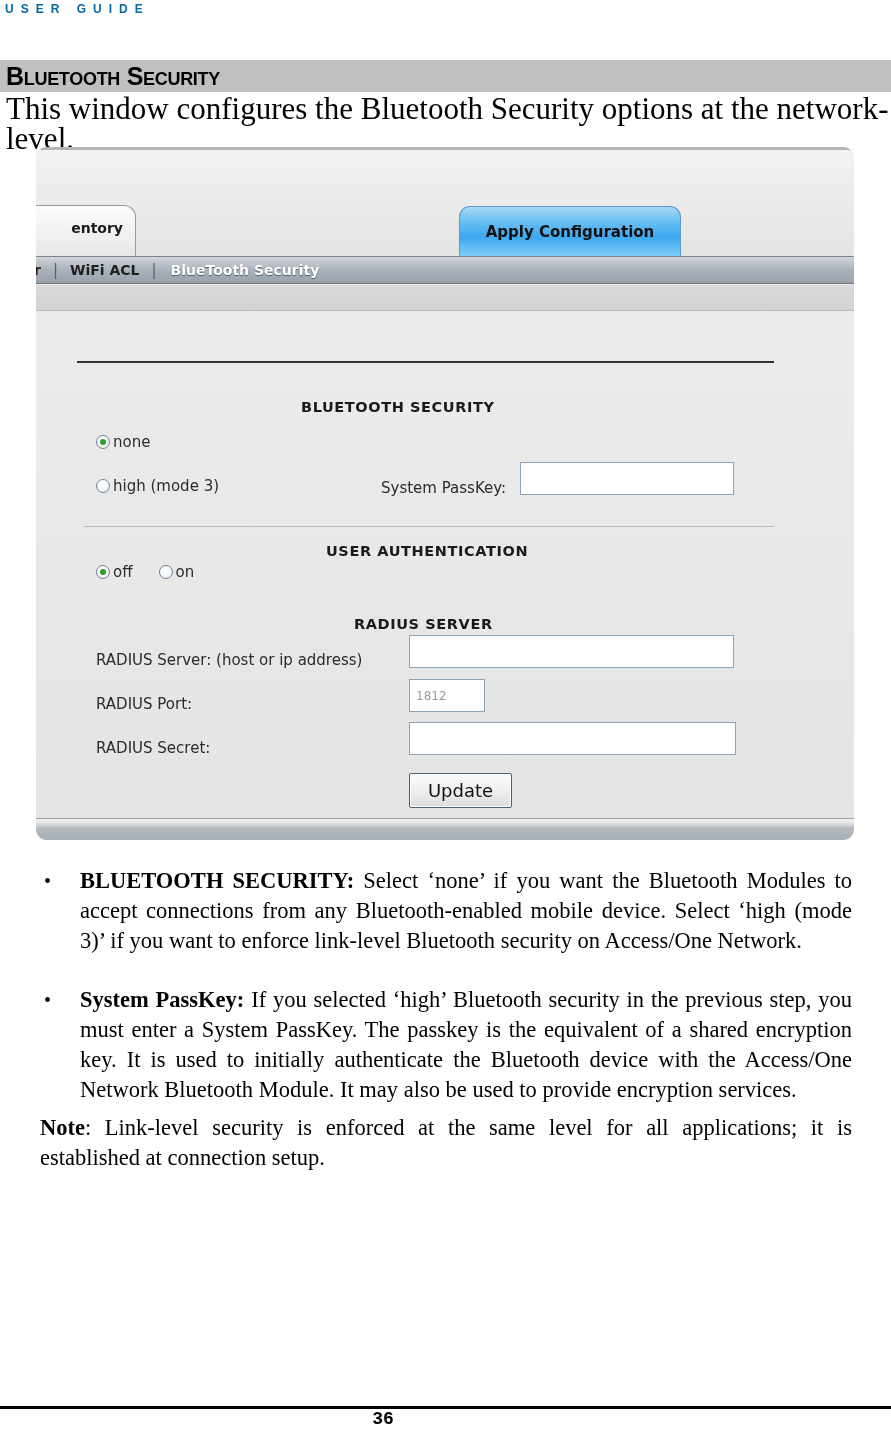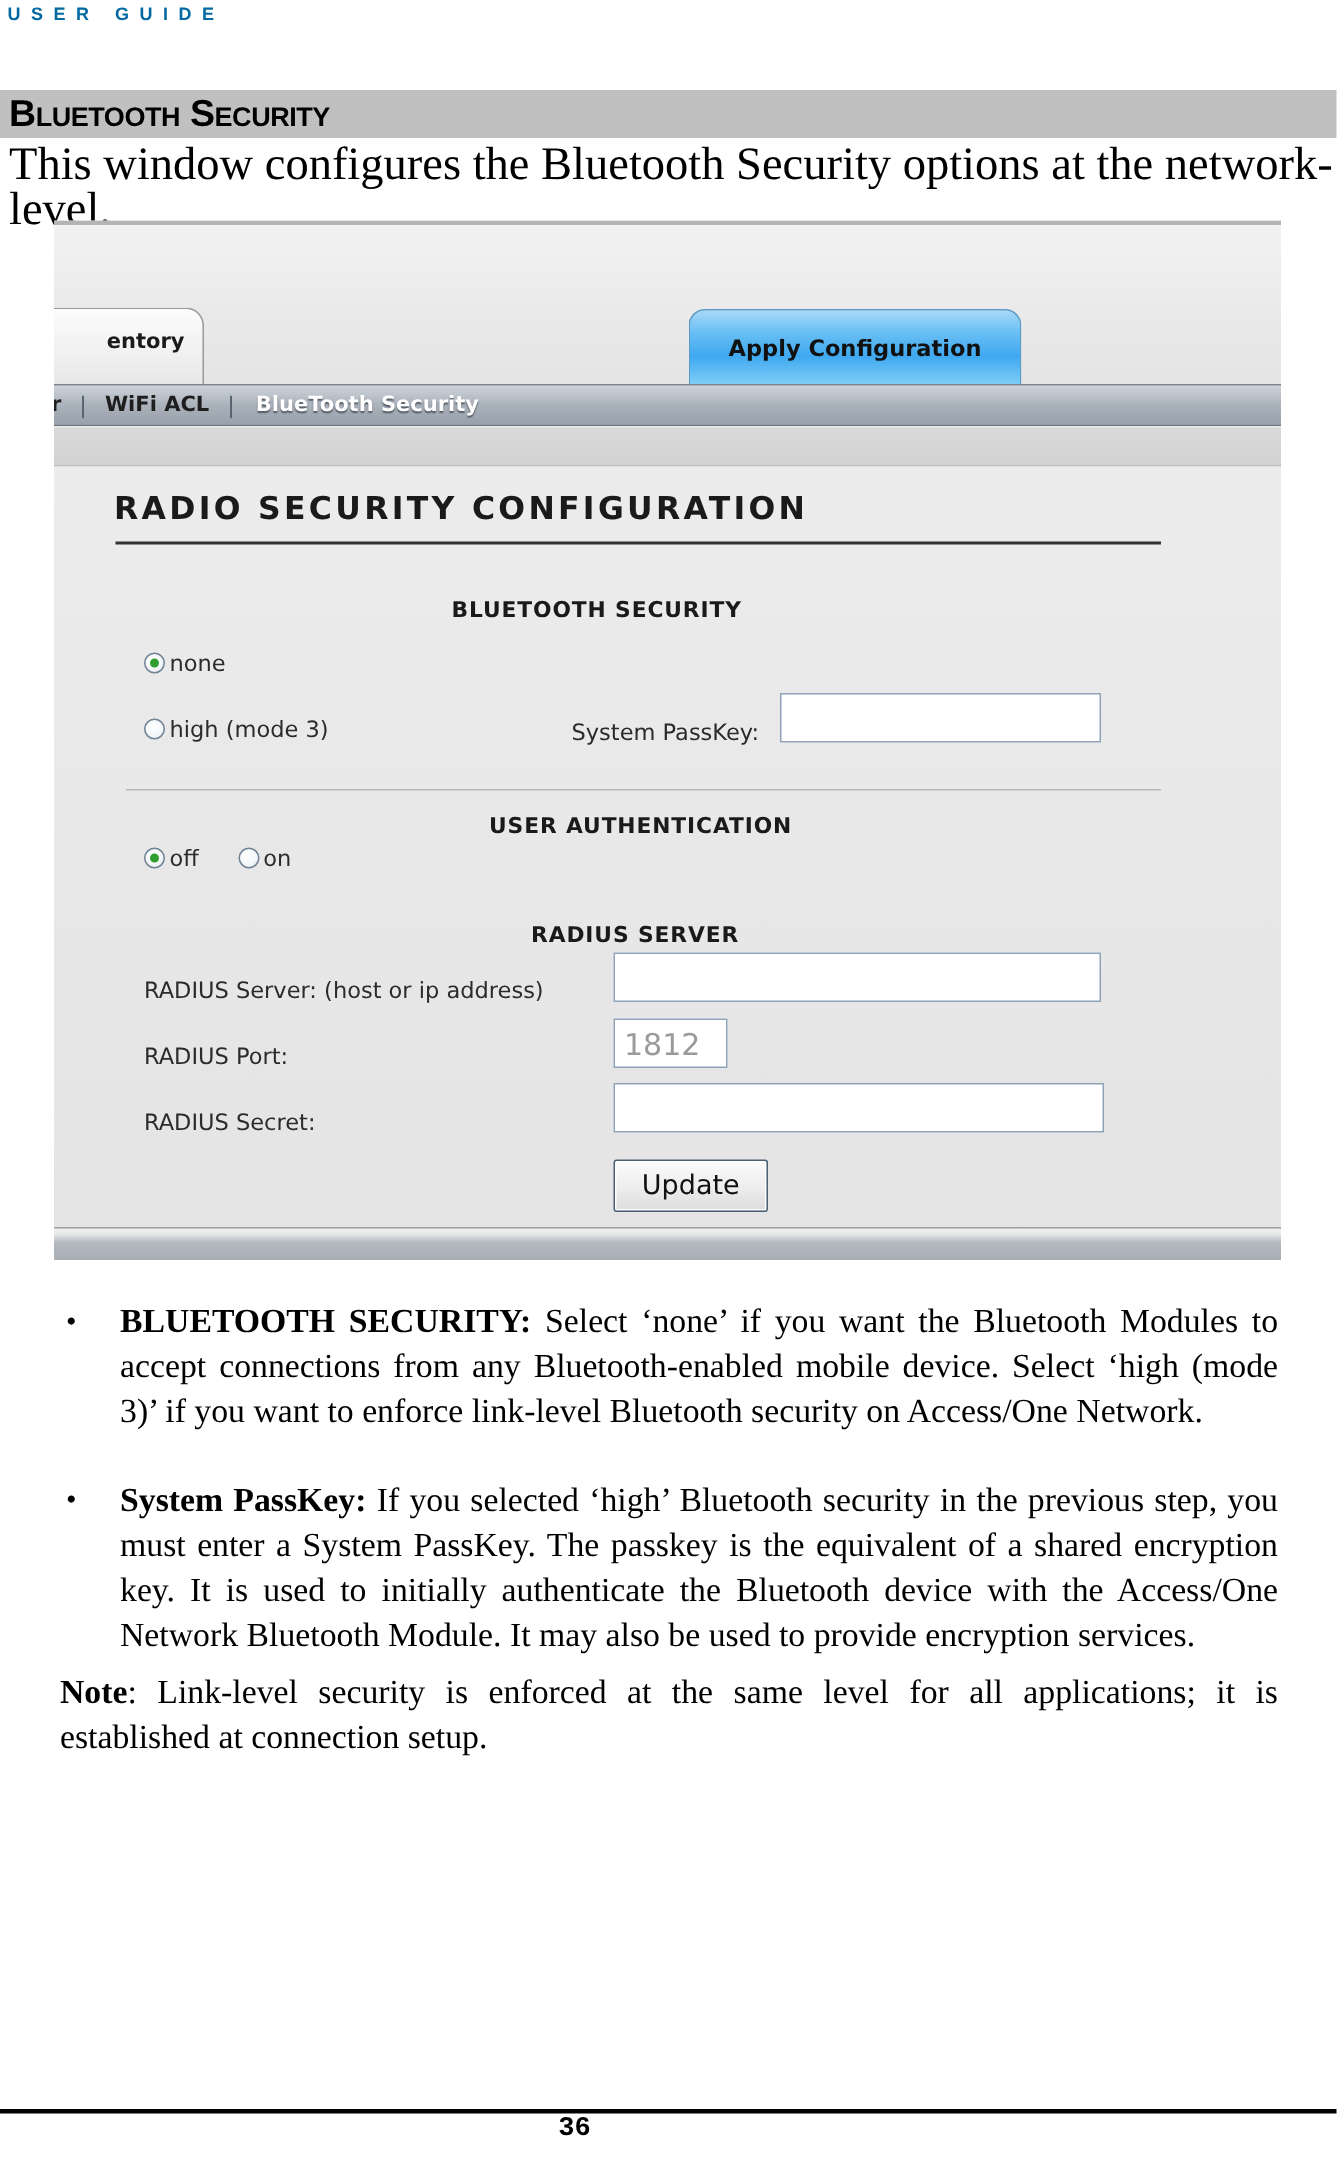--- a/index.html
+++ b/index.html
@@ -62,20 +62,21 @@
   
   .shot {
     position: absolute;
     left: 36px;
     top: 147px;
     width: 818px;
     height: 693px;
     background: #e9e9e9;
     overflow: hidden;
     box-sizing: border-box;
+    border-radius: 11px;
   }
   .shot-topborder {
     position: absolute; left: 0; top: 0; width: 818px; height: 3px;
     background: #b4b4b4;
   }
   .shot-header {
     position: absolute; left: 0; top: 3px; width: 818px; height: 106px;
     background: linear-gradient(to bottom, #f2f2f2 0%, #ebebeb 45%, #e4e4e4 100%);
   }
   
@@ -246,21 +247,21 @@
     width: 6px; height: 6px;
     border-radius: 50%;
     background: #2f9e2f;
   }
   .textbox {
     position: absolute;
     background: #fefffe;
     border: 1px solid #8ea3b8;
     box-sizing: border-box;
     font-family: "DejaVu Sans", sans-serif;
-    font-size: 20px;
+    font-size: 12px;
     color: #9a9a9a;
     padding: 0 6px;
     display: flex;
     align-items: center;
   }
   .divider {
     position: absolute;
     height: 1px;
     background: #b9b9b3;
   }
@@ -366,21 +367,20 @@
       <span class="nav-item">WiFi ACL</span>
       <span class="nav-sep">|</span>
       <span class="nav-item active">BlueTooth Security</span>
     </div>
   </div>
 
   <div class="subbar"></div>
 
   <div class="panel">
 
-    <div class="panel-title">RADIO SECURITY CONFIGURATION</div>
     <div class="panel-title-rule"></div>
 
     <div class="group-heading" style="left:265px; top:88px;">BLUETOOTH SECURITY</div>
 
     <div class="radio-row" style="left:60px; top:122px;">
       <span class="radio-opt">
         <span class="radio-dot on"></span>
         <span>none</span>
       </span>
     </div>

